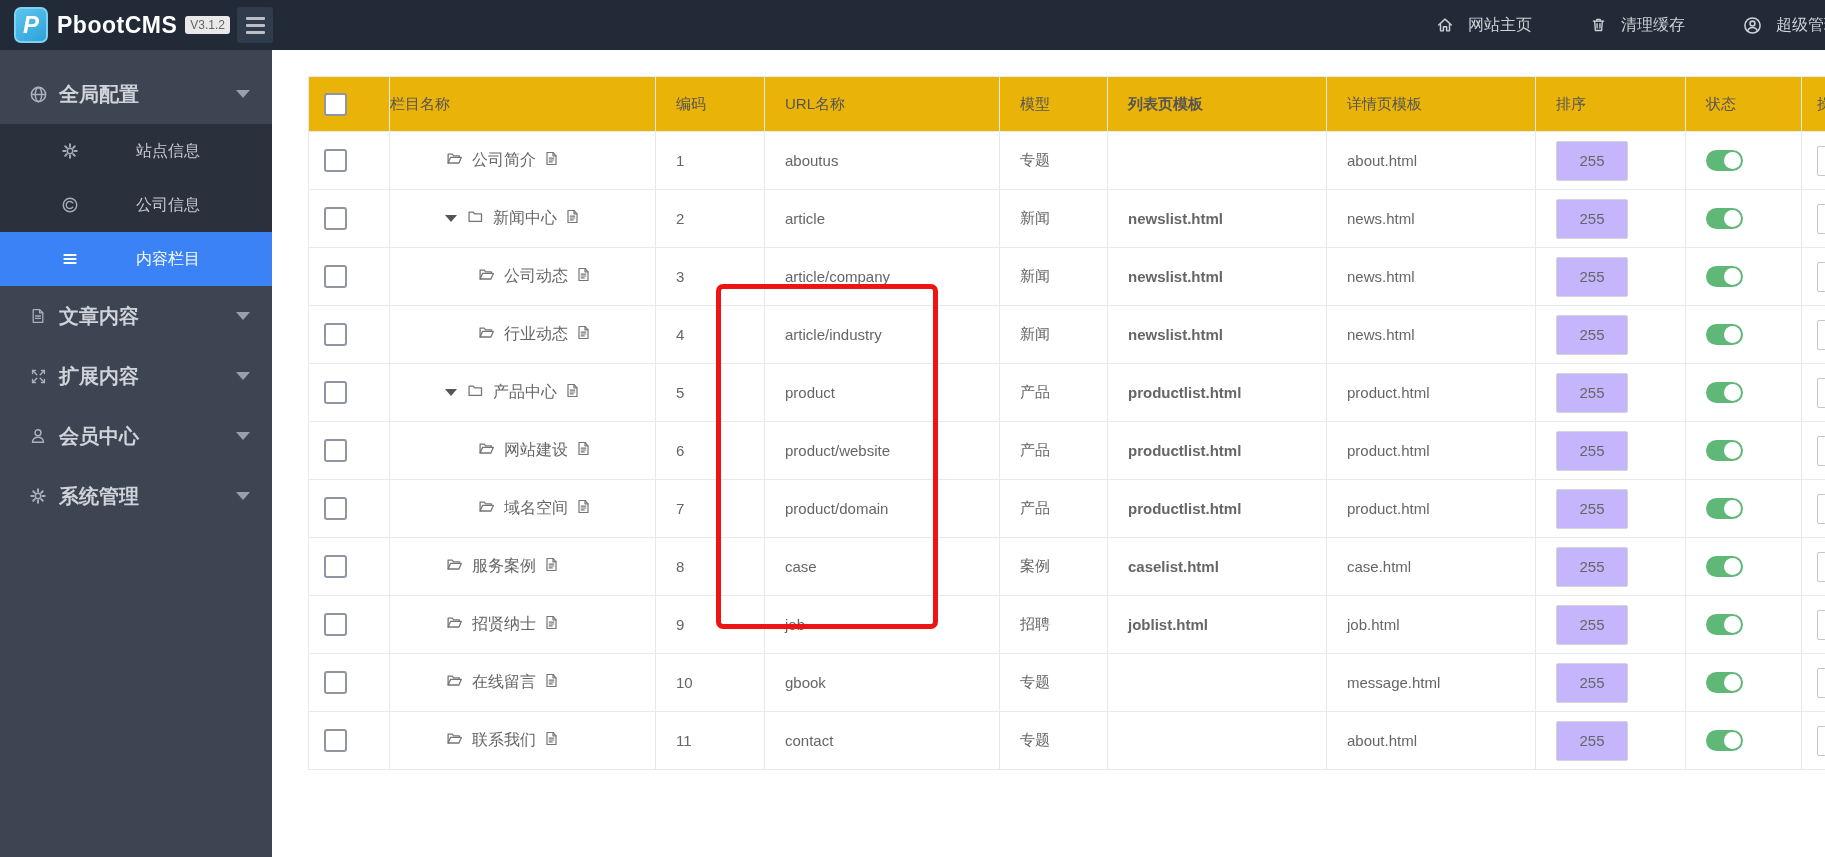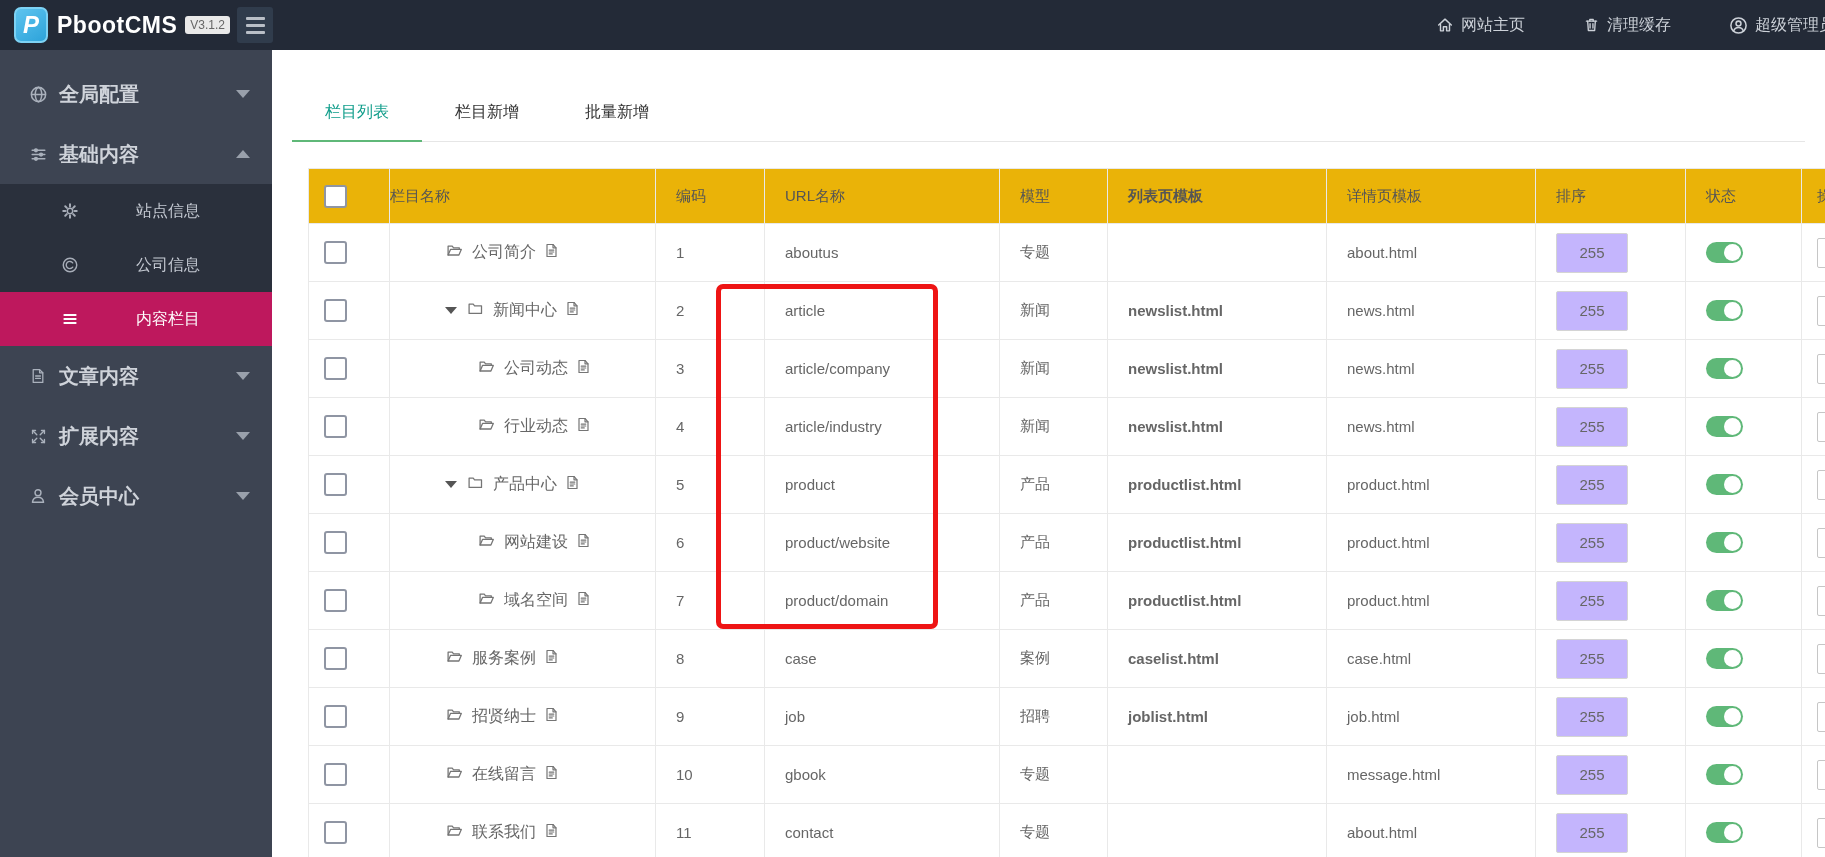--- a/index.html
+++ b/index.html
@@ -10,35 +10,35 @@
   .brand-area{display:flex;align-items:center;padding-left:14px;width:216px;}
   .logo{width:36px;height:36px;border-radius:7px;background:linear-gradient(145deg,#5ec4ef,#2da3da);
         color:#fff;font-weight:bold;font-size:24px;display:flex;align-items:center;justify-content:center;
         font-style:italic;border:2px solid #7dd2f4;box-sizing:border-box;}
   .brand{color:#fff;font-size:23px;font-weight:bold;margin-left:9px;letter-spacing:.5px;}
   .version-badge{background:#e9e9e9;color:#666;font-size:12px;padding:2px 5px;border-radius:3px;margin-left:8px;}
   .menu-toggle{position:absolute;left:237px;top:7px;width:36px;height:36px;background:#303c4c;border:none;
         border-radius:3px;cursor:pointer;display:flex;flex-direction:column;justify-content:center;align-items:center;gap:4px;}
   .menu-toggle i{display:block;width:19px;height:3px;background:#b9bfc7;border-radius:1px;}
   .topbar-right{position:absolute;left:1436px;top:0;height:50px;display:flex;align-items:center;gap:58px;white-space:nowrap;}
-  .top-link{display:flex;align-items:center;gap:7px;color:#ccd1d8;font-size:16px;text-decoration:none;cursor:pointer;}
+  .top-link{display:flex;align-items:center;gap:14px;color:#ccd1d8;font-size:16px;text-decoration:none;cursor:pointer;}
   .top-link svg{display:block;}
 
   
   .body-row{display:flex;height:807px;}
   .sidebar{width:272px;min-width:272px;background:#3d4452;padding-top:14px;box-sizing:border-box;}
   .main{flex:1;background:#fff;overflow:hidden;position:relative;}
 
   
   .side-item{position:relative;height:60px;display:flex;align-items:center;color:#cfd3da;font-size:20px;cursor:pointer;font-weight:bold;}
   .side-item .s-icon{width:20px;margin-left:28px;margin-right:11px;display:flex;justify-content:center;color:#aab1bc;}
   .side-sub{background:#2a303c;}
   .side-sub-item{height:54px;display:flex;align-items:center;color:#c3c8d1;font-size:16px;cursor:pointer;gap:44px;}
   .side-sub-item .s-icon{width:20px;margin-left:60px;margin-right:12px;display:flex;justify-content:center;color:#a7adb8;}
-  .side-sub-item.active{background:#be185d;color:#fff;}
+  .side-sub-item.active{background:#3b82f6;color:#fff;}
   .side-sub-item.active .s-icon{color:#fff;}
   .caret{position:absolute;right:22px;width:0;height:0;border-left:7px solid transparent;border-right:7px solid transparent;}
   .caret.down{border-top:8px solid #99a0ab;}
   .caret.up{border-bottom:8px solid #99a0ab;}
 
   
   .tab-header{margin:0 20px;padding-top:40px;border-bottom:1px solid #e6e6e6;white-space:nowrap;}
   .tab{display:inline-block;padding:12px 33px 18px;font-size:16px;color:#333;cursor:pointer;position:relative;}
   .tab.active{color:#0f9d8a;}
   .tab.active::after{content:"";position:absolute;left:0;right:0;bottom:-1px;height:2px;background:#5fb878;}
@@ -128,32 +128,20 @@
         <div class="side-item">
           <span class="s-icon">
             <svg width="19" height="19" viewBox="0 0 20 20" fill="none" stroke="currentColor" stroke-width="1.6" stroke-linecap="round" stroke-linejoin="round">
               <circle cx="10" cy="10" r="7.5"></circle>
               <ellipse cx="10" cy="10" rx="3.4" ry="7.5"></ellipse>
               <path d="M2.8 10 H17.2"></path>
             </svg>
           </span>
           <span>全局配置</span>
           <span class="caret down"></span>
-        </div>
-        <div class="side-item">
-          <span class="s-icon">
-            <svg width="19" height="17" viewBox="0 0 20 20" fill="none" stroke="currentColor" stroke-width="1.6" stroke-linecap="round" stroke-linejoin="round">
-              <path d="M2.5 5 H17.5 M2.5 10 H17.5 M2.5 15 H17.5"></path>
-              <circle cx="7" cy="5" r="1.7" fill="currentColor"></circle>
-              <circle cx="13" cy="10" r="1.7" fill="currentColor"></circle>
-              <circle cx="7" cy="15" r="1.7" fill="currentColor"></circle>
-            </svg>
-          </span>
-          <span>基础内容</span>
-          <span class="caret up"></span>
         </div>
         <div class="side-sub">
           <div class="side-sub-item">
             <span class="s-icon">
               <svg width="18" height="18" viewBox="0 0 20 20" fill="none" stroke="currentColor" stroke-width="1.6" stroke-linecap="round" stroke-linejoin="round">
                 <circle cx="10" cy="10" r="3"></circle>
                 <path d="M10 2.5 V5 M10 15 V17.5 M2.5 10 H5 M15 10 H17.5 M4.7 4.7 L6.5 6.5 M13.5 13.5 L15.3 15.3 M15.3 4.7 L13.5 6.5 M6.5 13.5 L4.7 15.3" stroke-width="2.2"></path>
               </svg>
             </span>
             <span>站点信息</span>
@@ -200,23 +188,32 @@
         <div class="side-item">
           <span class="s-icon">
             <svg width="18" height="18" viewBox="0 0 20 20" fill="none" stroke="currentColor" stroke-width="1.6" stroke-linecap="round" stroke-linejoin="round">
               <circle cx="10" cy="6.3" r="3.3"></circle>
               <path d="M3.8 17 C4.3 12.8 6.8 11.4 10 11.4 C13.2 11.4 15.7 12.8 16.2 17 Z"></path>
             </svg>
           </span>
           <span>会员中心</span>
           <span class="caret down"></span>
         </div>
+        <div class="side-item">
+          <span class="s-icon">
+            <svg width="18" height="18" viewBox="0 0 20 20" fill="none" stroke="currentColor" stroke-width="1.6" stroke-linecap="round" stroke-linejoin="round">
+              <circle cx="10" cy="10" r="3"></circle>
+              <path d="M10 2.5 V5 M10 15 V17.5 M2.5 10 H5 M15 10 H17.5 M4.7 4.7 L6.5 6.5 M13.5 13.5 L15.3 15.3 M15.3 4.7 L13.5 6.5 M6.5 13.5 L4.7 15.3" stroke-width="2.2"></path>
+            </svg>
+          </span>
+          <span>系统管理</span>
+          <span class="caret down"></span>
+        </div>
       </aside>
     <main class="main">
-      <div class="tab-header" id="tabs"><span class="tab active">栏目列表</span><span class="tab">栏目新增</span><span class="tab">批量新增</span></div>
       <div class="table-wrap">
         <table>
           <thead id="thead">
               <tr>
                 <th class="col-check"><span class="cbx"></span></th>
                 <th class="col-name">栏目名称</th>
                 <th class="col-code">编码</th>
                 <th class="col-url">URL名称</th>
                 <th class="col-model">模型</th>
                 <th class="col-listtpl">列表页模板</th>

